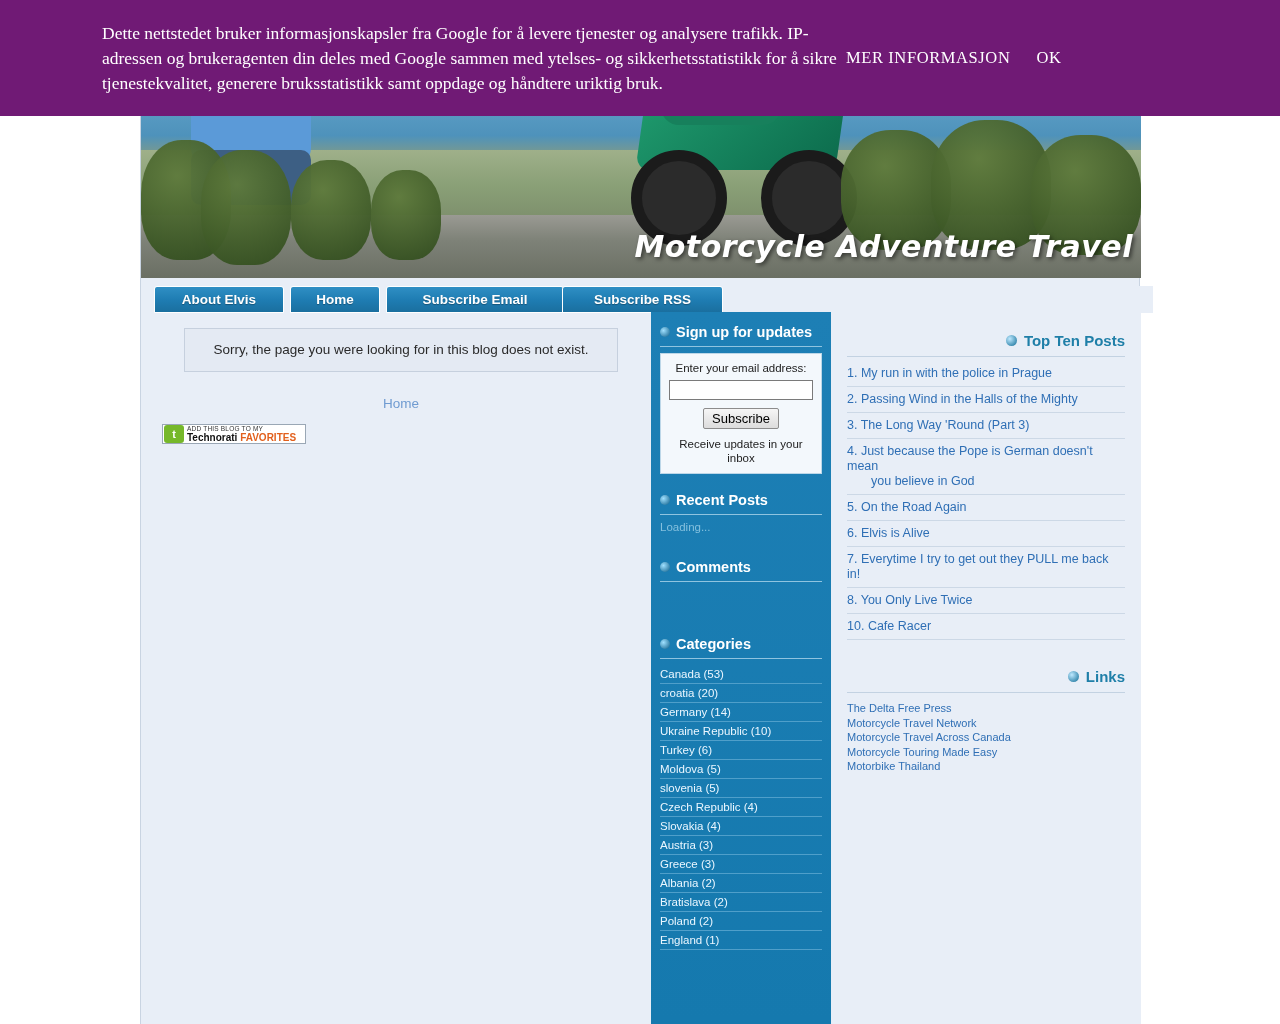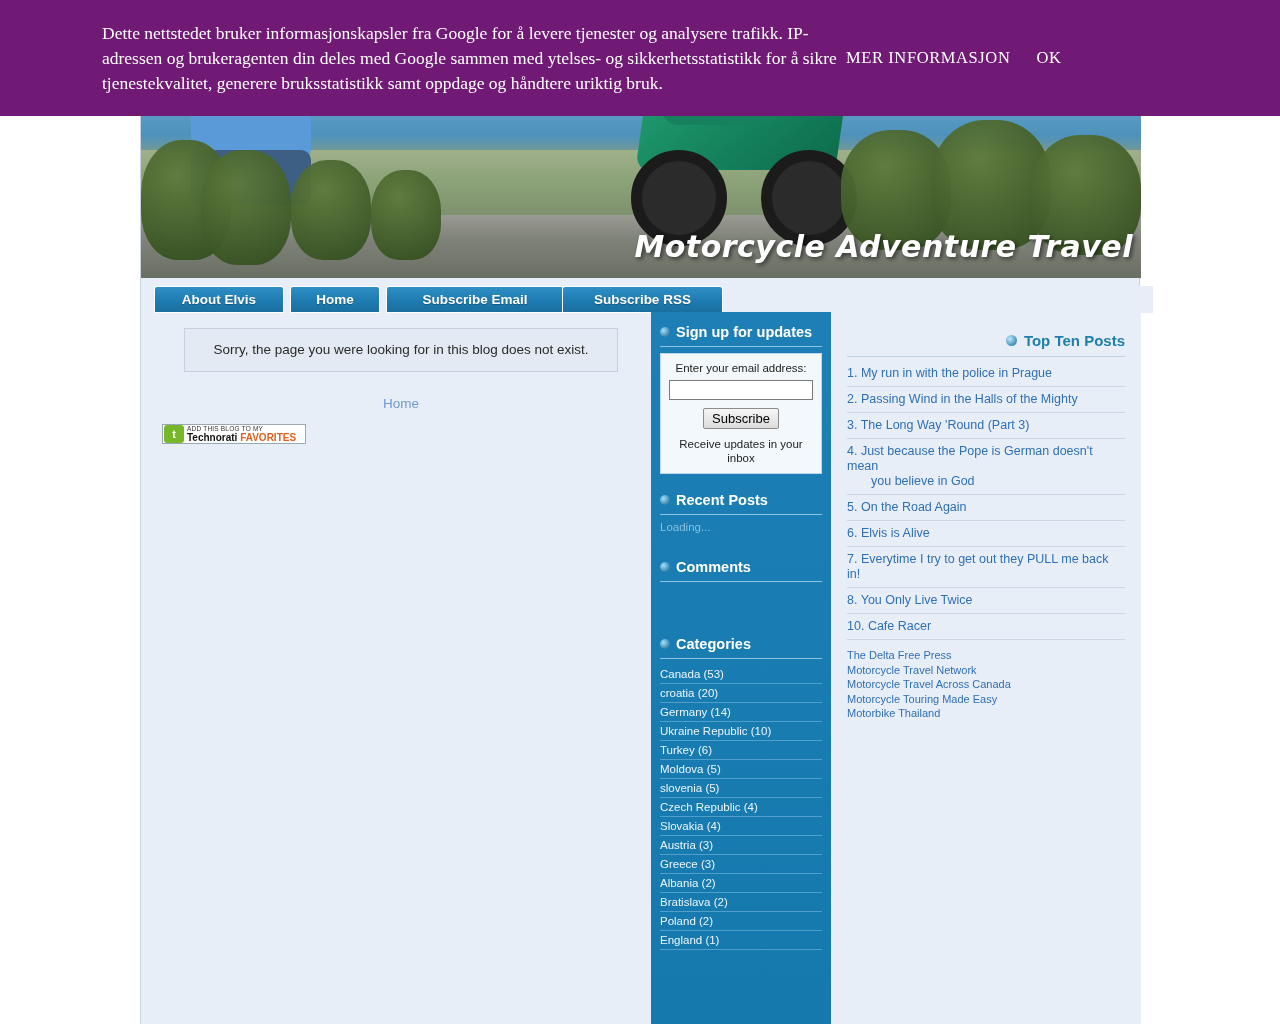--- a/index.html
+++ b/index.html
@@ -417,20 +417,24 @@
       </div>
       <div class="top-post">
         <span>8.</span>
         <span>You Only Live Twice</span>
       </div>
       <div class="top-post">
         <span>10.</span>
         <span>Cafe Racer</span>
       </div>
 
+      <div class="rs-head" id="links-head">
+        <span class="rs-bullet"></span>
+        <span>Links</span>
+      </div>
       <div id="links-list">
         <div class="link-row">The Delta Free Press</div>
         <div class="link-row">Motorcycle Travel Network</div>
         <div class="link-row">Motorcycle Travel Across Canada</div>
         <div class="link-row">Motorcycle Touring Made Easy</div>
         <div class="link-row">Motorbike Thailand</div>
       </div>
     </div>
 
   </div>

